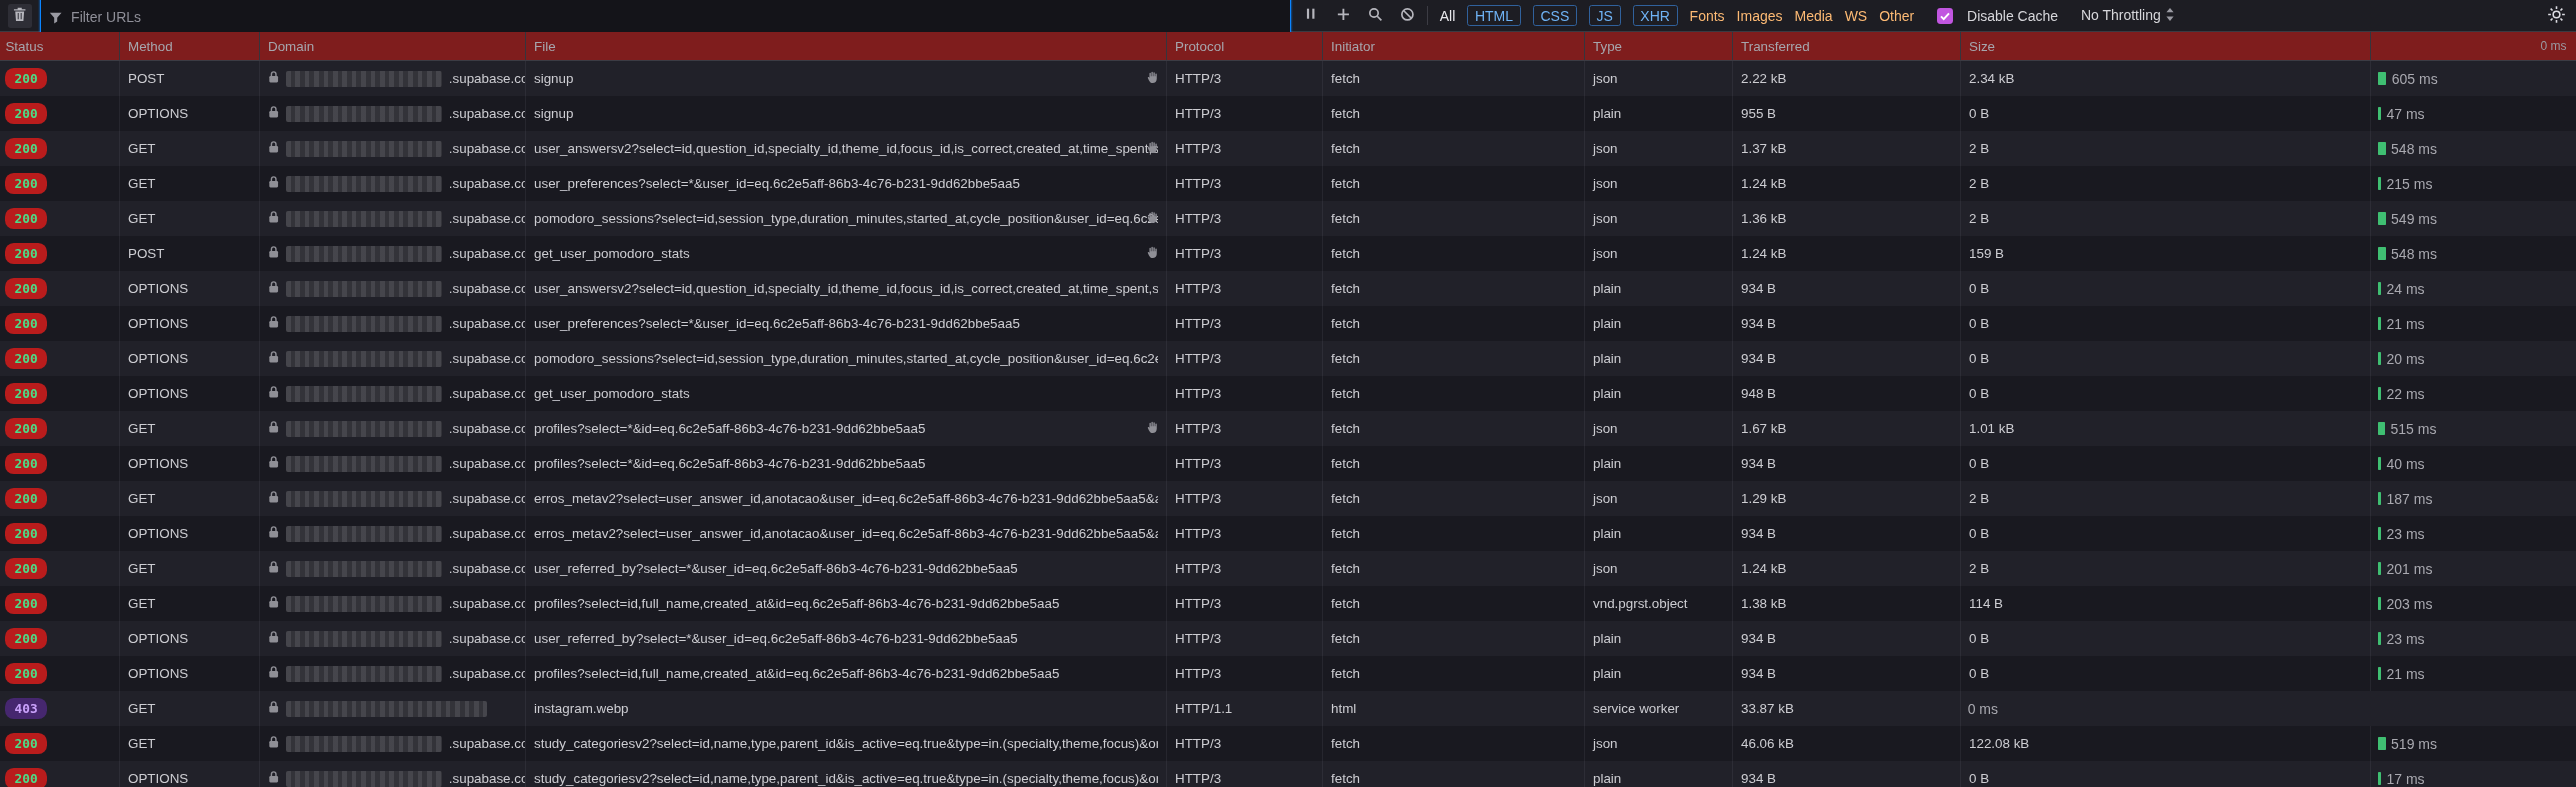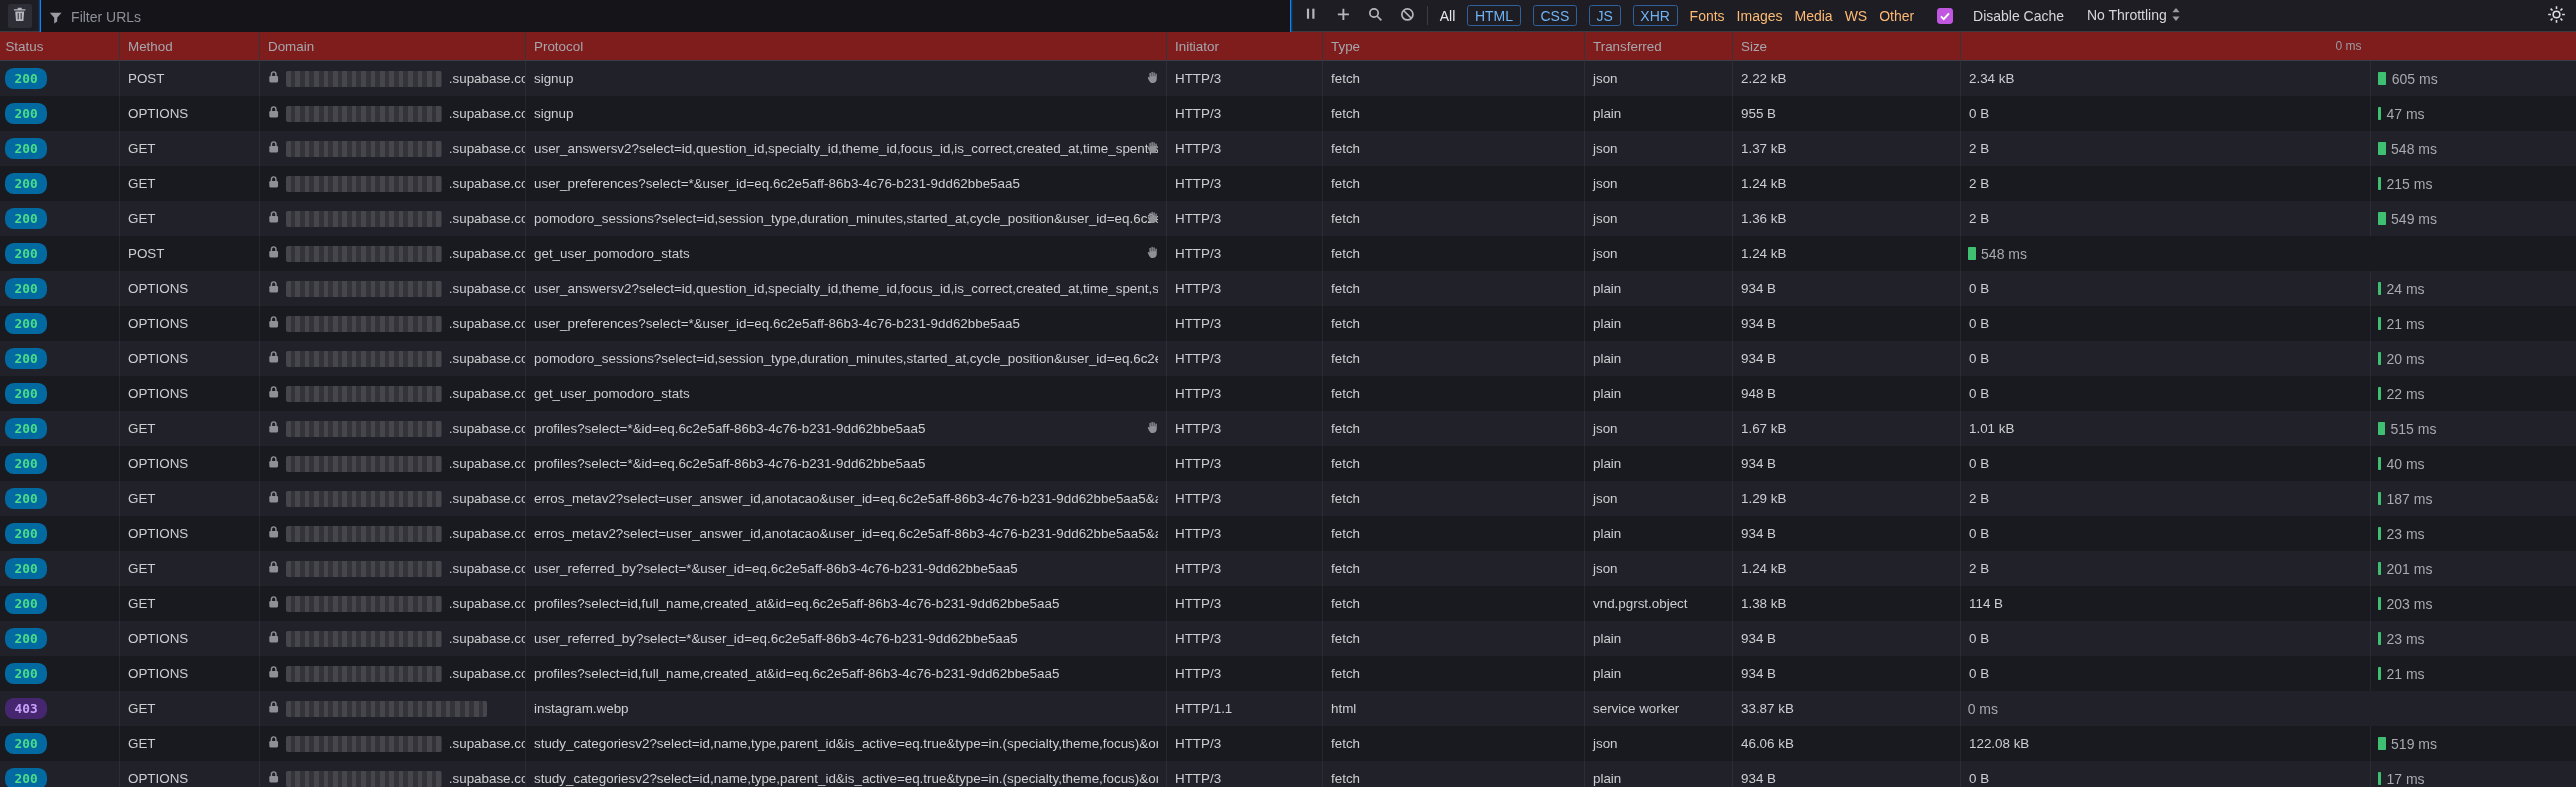--- a/index.html
+++ b/index.html
@@ -12,40 +12,40 @@
   .icon-btn.boxed{background:#2e2e36;}
   .filter-box{flex:0 0 auto;width:1233px;height:21.5px;border:1.3px solid #0a84ff;box-shadow:0 0 0 1.3px rgba(10,132,255,.35);border-radius:2.7px;background:#141419;display:flex;align-items:flex-end;gap:6.7px;padding:12px 8px;}
   .filter-box input{flex:1;background:transparent;border:none;outline:none;color:#d7d7db;font-size:14px;font-family:"Liberation Sans",sans-serif;}
   .filter-box input::placeholder{color:#8f8f98;}
   .vsep{width:0.7px;height:19px;background:#3c3c44;flex:0 0 aupx;}
   .filter-tabs{display:flex;align-items:center;gap:12px;margin-left:4px;}
   .chip{font-size:14px;line-height:1;cursor:pointer;white-space:nowrap;}
   .chip.all{color:#e8e8ec;}
   .chip.active{color:#6fb3f5;border:1.3px solid #30619c;border-radius:2.7px;padding:2.7px 6.7px;}
   .chip.idle{color:#fdba74;}
-  .cache{display:flex;align-items:center;gap:20px;margin-left:14.8px;cursor:pointer;}
+  .cache{display:flex;align-items:center;gap:14px;margin-left:14.8px;cursor:pointer;}
   .cb{width:16px;height:16px;border-radius:3.4px;background:#c156e0;display:flex;align-items:center;justify-content:center;}
   .cache-label{color:#d7d7db;font-size:14px;white-space:nowrap;}
   .throttle{display:flex;align-items:center;gap:4px;margin-left:14.8px;cursor:pointer;}
   .throttle-label{color:#d7d7db;font-size:14px;white-space:nowrap;}
   .gear-btn{margin-left:auto;}
 
   
   .grid{display:grid;grid-template-columns:120px 140px 266px 641px 156px 262px 148px 228px 410px 205px;}
   .thead{height:28px;flex:0 0 28px;background:#7f1d1d;border-bottom:0.7px solid #3c3c44;color:#a6a6ad;font-size:13.4px;}
   .thead .cell{border-right:0.7px solid #35353d;}
   .cell{display:flex;align-items:center;padding:0 8px;overflow:hidden;white-space:nowrap;box-sizing:border-box;}
   .c-status{padding-left:5.4px;}
   .tbody{flex:1;}
   .row{height:35px;font-size:13.4px;color:#cdcdd2;cursor:default;}
   .row:nth-child(odd){background:#212129;}
   .row:nth-child(even){background:#191920;}
   .row .cell{border-right:0.7px solid rgba(130,130,145,0.13);}
   .row .cell:last-child,.thead .cell:last-child{border-right:none;}
-  .pill{display:inline-block;min-width:28px;text-align:center;padding:2.7px 6.7px;border-radius:8.7px;font-weight:bold;font-size:12.8px;font-family:"DejaVu Sans Mono",monospace;background:#0369a1;color:#4bdd88;}
+  .pill{display:inline-block;min-width:28px;text-align:center;padding:2.7px 6.7px;border-radius:8.7px;font-weight:bold;font-size:12.8px;font-family:"DejaVu Sans Mono",monospace;background:#b91c1c;color:#4bdd88;}
   .pill.err{background:#46276f;color:#c9a1fa;}
   .c-domain{gap:6.7px;}
   .mask{display:inline-block;width:156px;height:16px;flex:0 0 auto;border-radius:2px;background-color:#3a3a41;background-image:repeating-linear-gradient(90deg,rgba(255,255,255,0.06) 0 4.7px,rgba(0,0,0,0.12) 4.7px 9.4px);}
   .mask.wide{width:201px;}
   .c-file{position:relative;}
   .fname{overflow:hidden;white-space:nowrap;flex:1;}
   .hand{position:absolute;right:6.7px;top:50%;transform:translateY(-50%);display:none;}
   .row[data-hand="1"] .hand{display:block;}
   .c-wf{padding-left:6.7px;gap:5.4px;}
   .bar{display:inline-block;height:13.4px;background:#3fbf72;border-radius:0.7px;flex:0 0 auto;}
@@ -152,20 +152,21 @@
             <path d="M12 1.5v3.4M12 19.1v3.4M1.5 12h3.4M19.1 12h3.4M4.6 4.6l2.4 2.4M17 17l2.4 2.4M19.4 4.6L17 7M7 17l-2.4 2.4"></path>
           </svg>
       </span>
     </button>
   </div>
 
   <div class="thead grid" id="thead">
       <div class="cell c-status">Status</div>
       <div class="cell">Method</div>
       <div class="cell">Domain</div>
+      <div class="cell">File</div>
       <div class="cell">Protocol</div>
       <div class="cell">Initiator</div>
       <div class="cell">Type</div>
       <div class="cell">Transferred</div>
       <div class="cell">Size</div>
       <div class="cell wf-head">0 ms</div>
     </div>
 
   <div class="tbody" id="tbody">
       <div class="row grid" data-hand="1">
@@ -345,20 +346,21 @@
       <span class="hand">
         <svg width="14.8" height="14.8" viewBox="0 0 24 24" fill="#8f8f96">
               <path d="M7.2 11V5.4a1.15 1.15 0 0 1 2.3 0V10h.9V3.9a1.15 1.15 0 0 1 2.3 0V10h.9V4.7a1.15 1.15 0 0 1 2.3 0V10h.9V6.6a1.15 1.15 0 0 1 2.3 0V14c0 4.2-2.7 7-6.6 7-3 0-4.6-1.7-6-4.3l-1.9-3.7c-.5-1 .2-2 1.2-2 .6 0 1.2.3 1.6.9l.8 1.1z"></path>
             </svg>
       </span>
     </div>
     <div class="cell">HTTP/3</div>
     <div class="cell">fetch</div>
     <div class="cell">json</div>
     <div class="cell">1.24 kB</div>
+    <div class="cell">159 B</div>
     <div class="cell c-wf">
       <span class="bar" style="width: 8px;"></span>
       <span class="wtime">548 ms</span>
     </div>
   </div>
       <div class="row grid">
     <div class="cell c-status">
       <span class="pill">200</span>
     </div>
     <div class="cell">OPTIONS</div>

